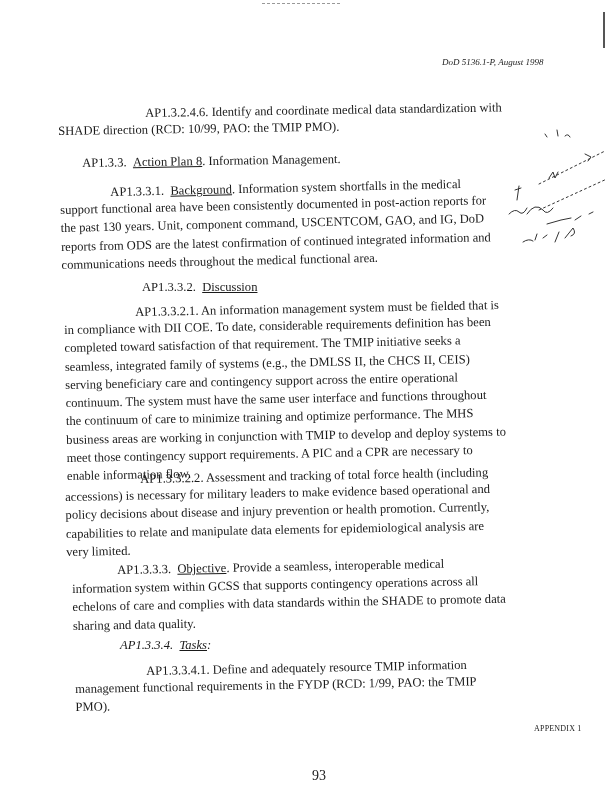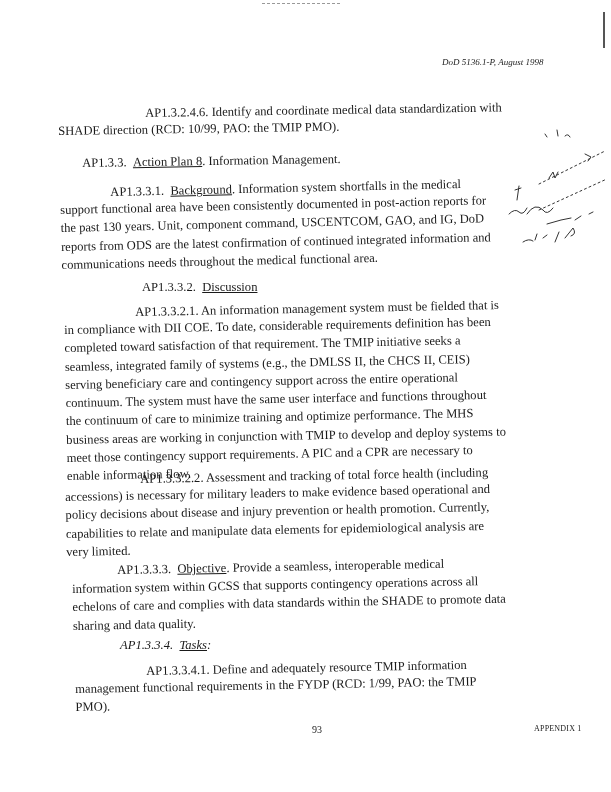--- a/index.html
+++ b/index.html
@@ -5,21 +5,21 @@
   html, body { margin: 0; padding: 0; background: #ffffff; }
   body { width: 611px; height: 792px; position: relative; overflow: hidden;
          font-family: "Liberation Serif", "DejaVu Serif", serif; color: #1a1a1a; }
   .page { position: absolute; left: 0; top: 0; width: 611px; height: 792px; background: #fff; }
   .topmark { position: absolute; left: 262px; top: 3px; width: 78px; height: 1px;
              border-top: 1px dashed #999; }
   .rightbar { position: absolute; left: 603px; top: 12px; width: 2px; height: 36px; background: #555; }
   .header { position: absolute; left: 442px; top: 57px; font-size: 9px; font-style: italic; color: #222; }
   .blk { position: absolute; font-size: 12.6px; line-height: 18.3px; white-space: nowrap; transform-origin: left top; }
   .u { text-decoration: underline; }
-  .footer-page { position: absolute; left: 312px; top: 724px; font-size: 10px; }
+  .footer-page { position: absolute; left: 312px; top: 768px; font-size: 14px; }
   .footer-app { position: absolute; left: 534px; top: 724px; font-size: 8px; letter-spacing: 0.2px; }
   .scribble { position: absolute; left: 505px; top: 128px; width: 100px; height: 140px; }
 </style>
 </head>
 <body>
 
 <div class="page">
   <div class="topmark"></div>
   <div class="rightbar"></div>
 

